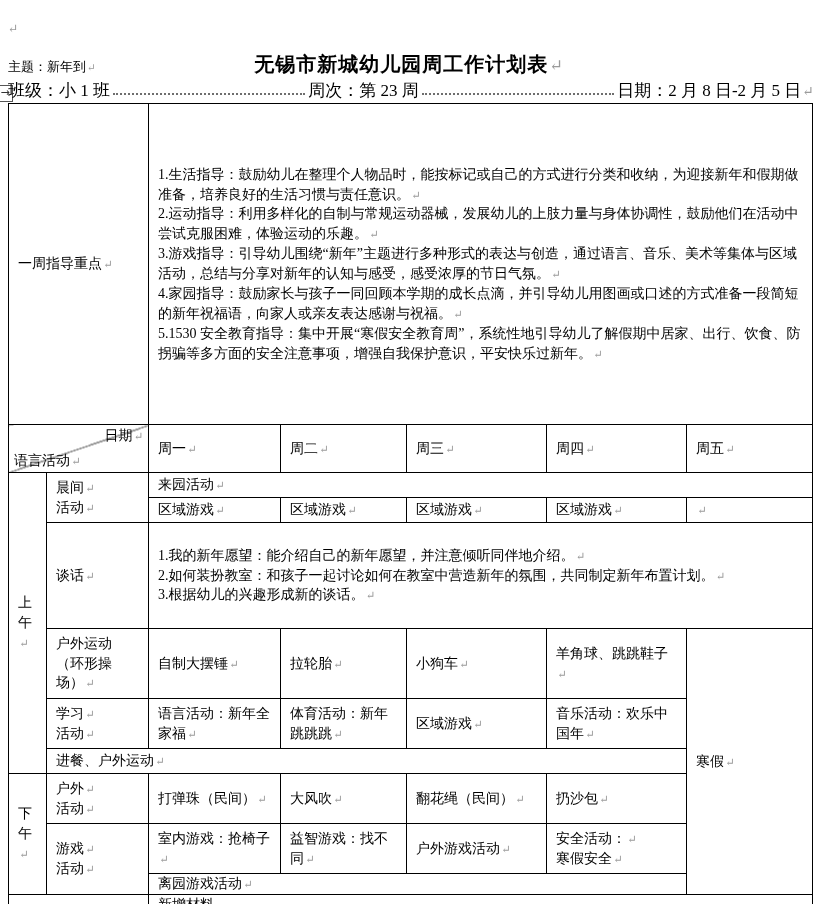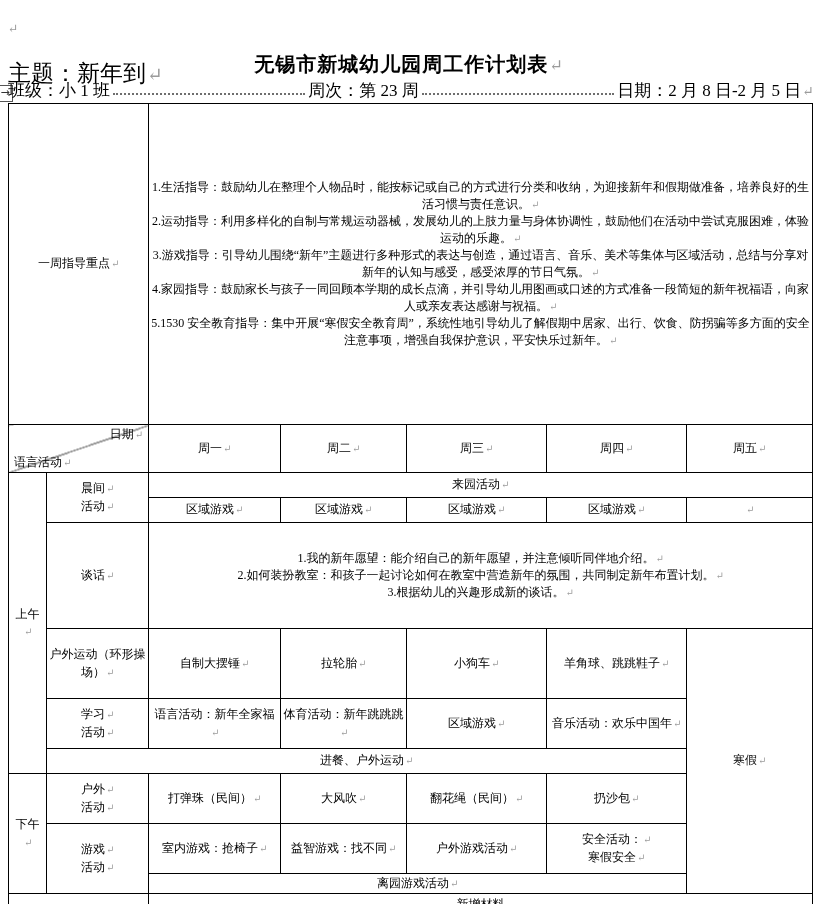--- a/index.html
+++ b/index.html
@@ -7,38 +7,38 @@
     position:relative; width:818px; height:904px; background:#fff;
     overflow:hidden; color:#000;
     font-family:"Liberation Serif","DejaVu Serif",serif;
   }
   .pm { color:#9b9b9b; font-size:0.82em; padding-left:1px; font-weight:normal; }
   .top-pilcrow { position:absolute; left:7px; top:20px; font-size:15px; color:#9b9b9b; }
   .doc-title {
     position:absolute; left:0; right:0; top:28px; text-align:center;
     font-size:20px; font-weight:bold; letter-spacing:1px;margin-top:23px;
   }
-  .theme-line { position:absolute; left:8px; top:58px; font-size:23px; }
+  .theme-line { position:absolute; left:8px; top:58px; font-size:13px; }
   .class-line {
     position:absolute; left:8px; right:4px; top:80px; height:20px;
     display:flex; align-items:center; font-size:17px; white-space:nowrap;
   }
   .leader { flex:1; border-bottom:2px dotted #6e6e6e; height:0.5em; margin:0 3px; min-width:20px; }
   .margin-tab {
     position:absolute; left:-3px; top:85px; width:14px; height:15px;
     border:1px solid #555; color:#333; font-size:11px; line-height:13px;
     text-align:center; background:#fff; font-family:"DejaVu Sans",sans-serif;
   }
   table.plan {
     position:absolute; left:8px; top:103px; width:804px;
     border-collapse:collapse; table-layout:fixed;
   }
   table.plan td {
-    border:1.6px solid #000; padding:0 2px; text-align:center;
-    vertical-align:middle; font-size:12px; line-height:1.42; overflow:hidden;
+    border:1.6px solid #000; padding:0 9px; 
+    vertical-align:middle; font-size:14px; line-height:1.42; overflow:hidden;
   }
   td.guidance-cell {
     text-align:left; vertical-align:top; padding:1px 5px 0 7px; line-height:29px;
   }
   td.talk-cell { text-align:left; padding:1px 5px 0 7px; line-height:26px; }
   td.left-cell { text-align:left; padding-left:5px; }
   td.tight { padding:0 2px; line-height:1.3; }
   td.vlabel { padding:0 2px; line-height:1.75; }
   td.diag {
     position:relative; padding:0;

